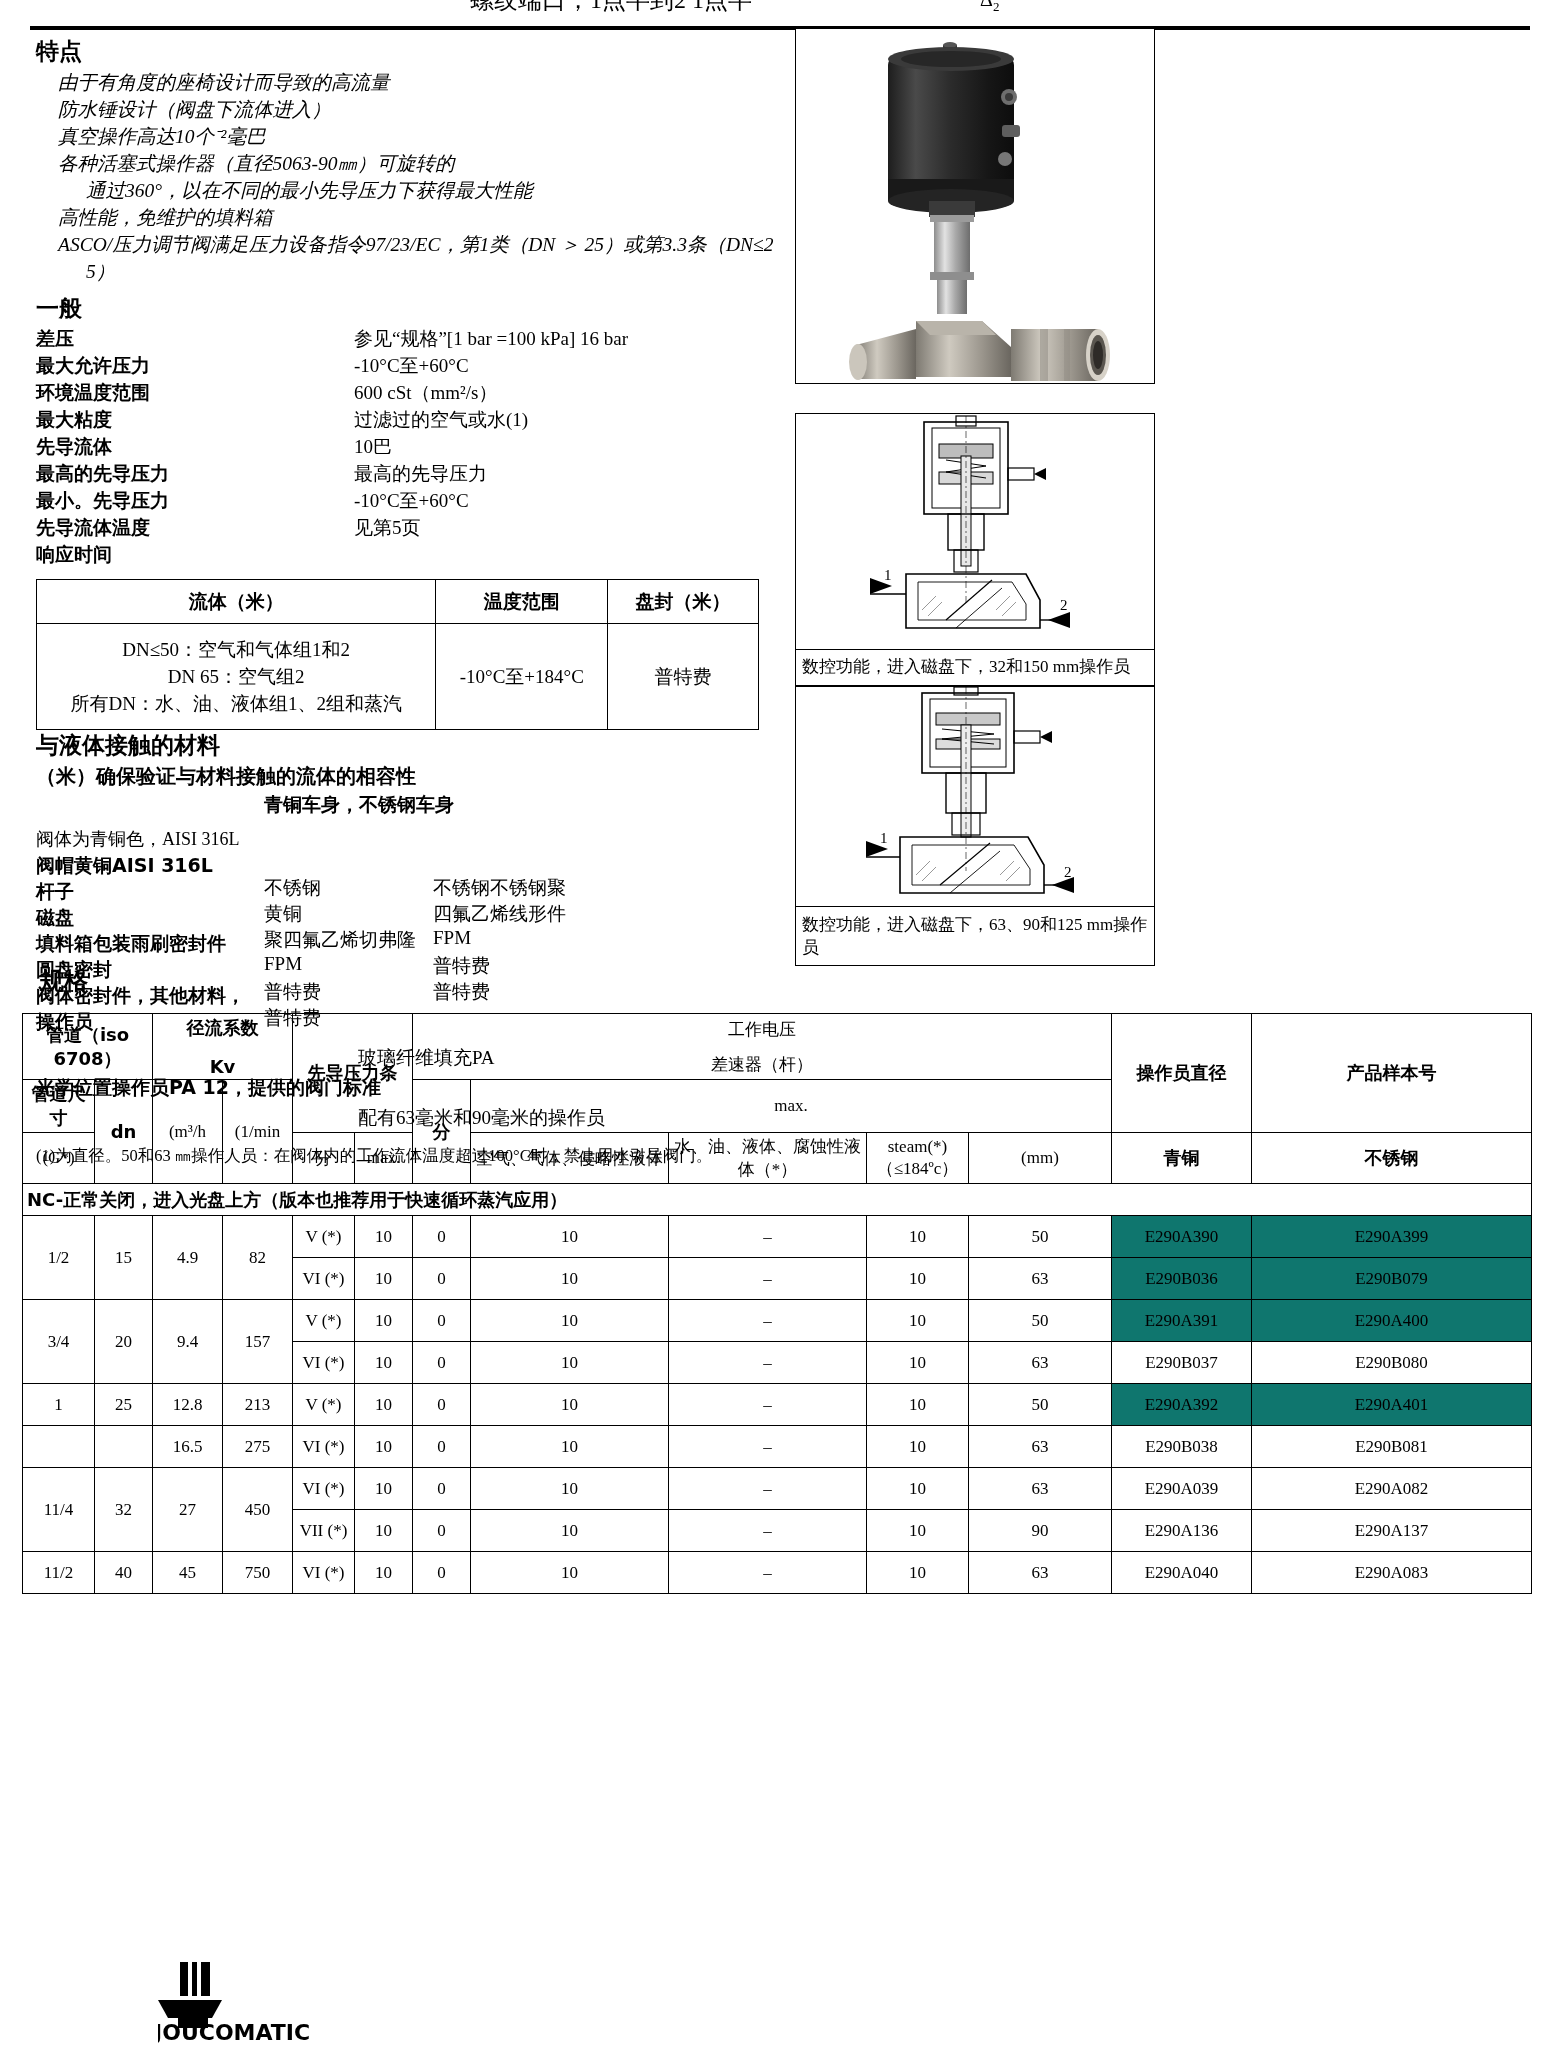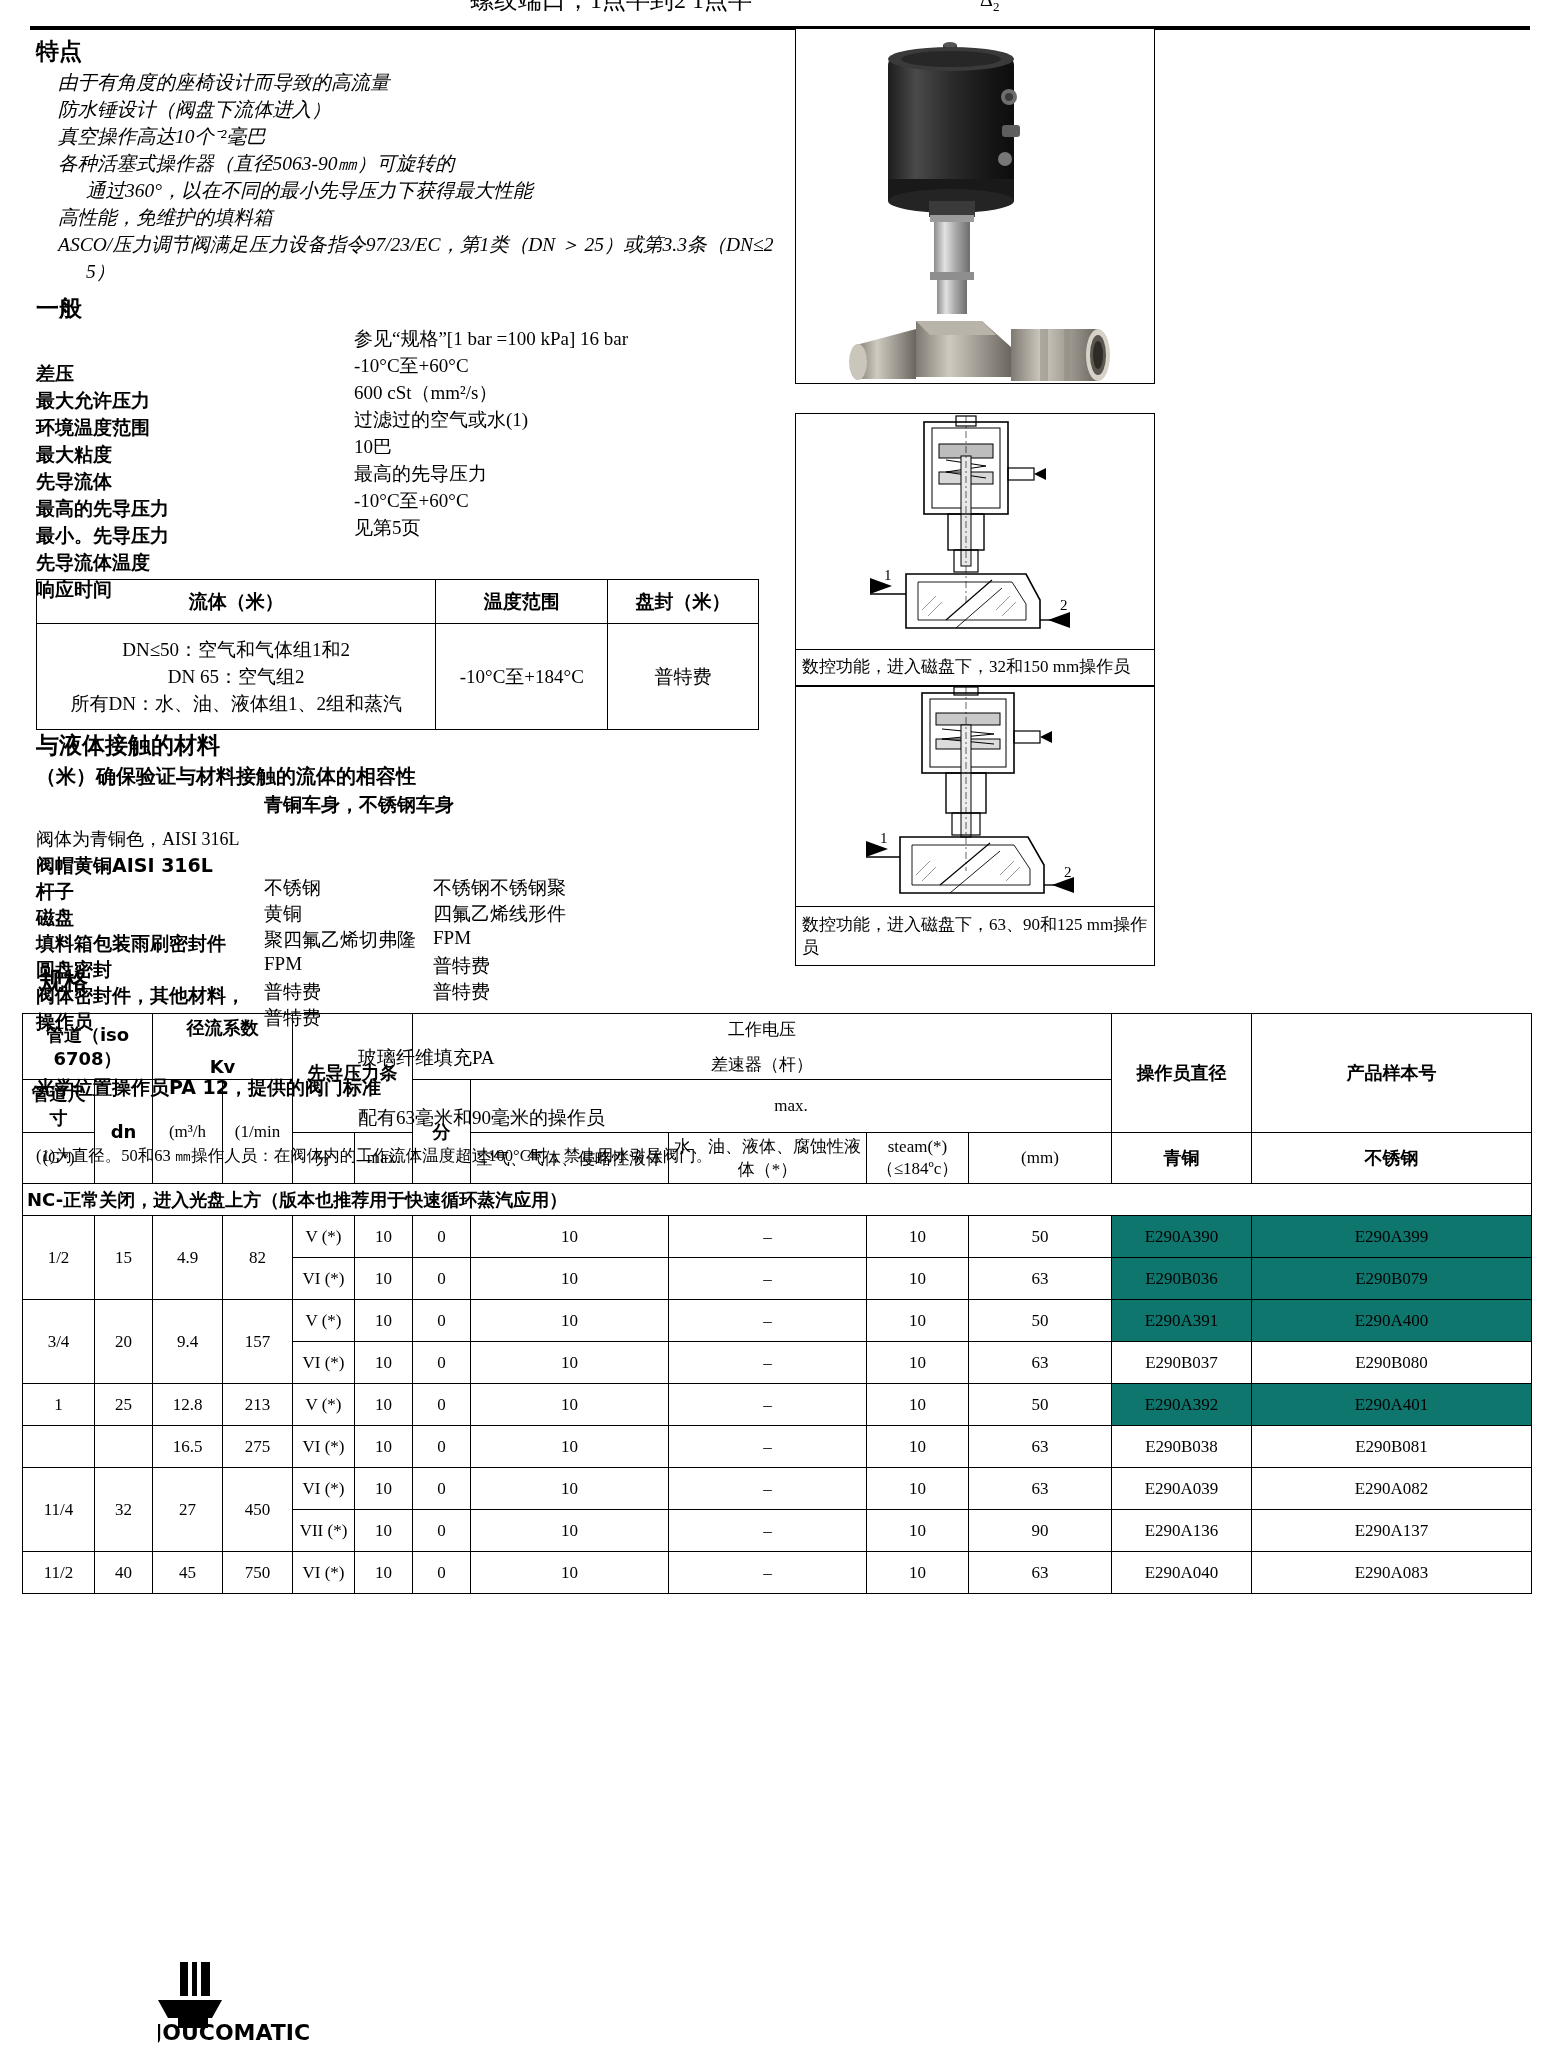--- a/index.html
+++ b/index.html
@@ -26,21 +26,21 @@
   .feat-list li{
     font-style:italic; font-size:19.5px; line-height:27px;
     padding-left:22px; font-family:"Liberation Serif",serif;
   }
   .feat-list li.ind{ padding-left:50px; }
 
   .gen-block{ margin-top:8px; }
   .gen-row{ position:relative; height:27px; }
   .gen-label{
     position:absolute; left:0; top:0;
-    font-family:"DejaVu Sans",sans-serif; font-weight:bold; font-size:19px;margin-top:35px;
+    font-family:"DejaVu Sans",sans-serif; font-weight:bold; font-size:19px;
   }
   .gen-value{
     position:absolute; left:318px; top:0;
     font-size:19px; font-family:"Liberation Serif",serif;
   }
 
   
   table.fluid{
     border-collapse:collapse; width:723px; margin-top:10px;
     font-family:"Liberation Serif",serif;

